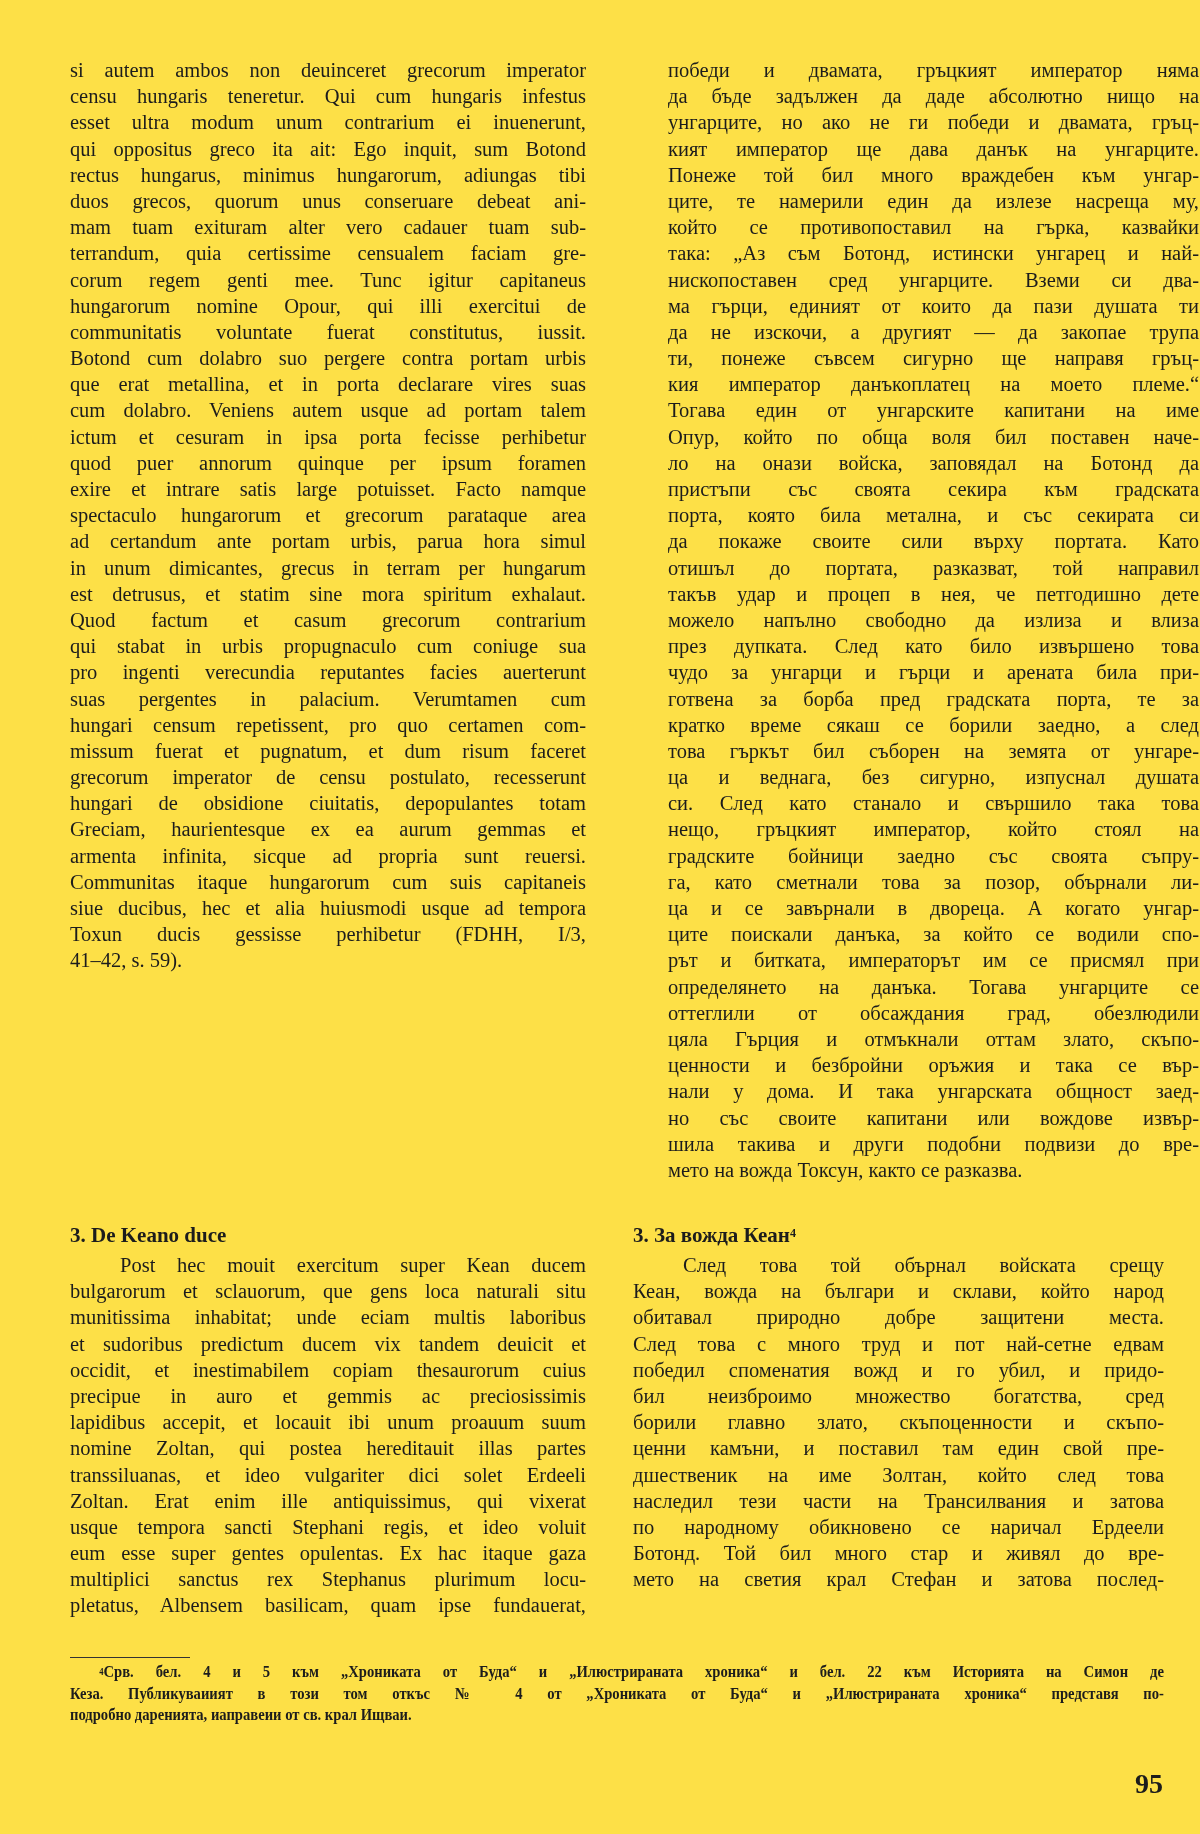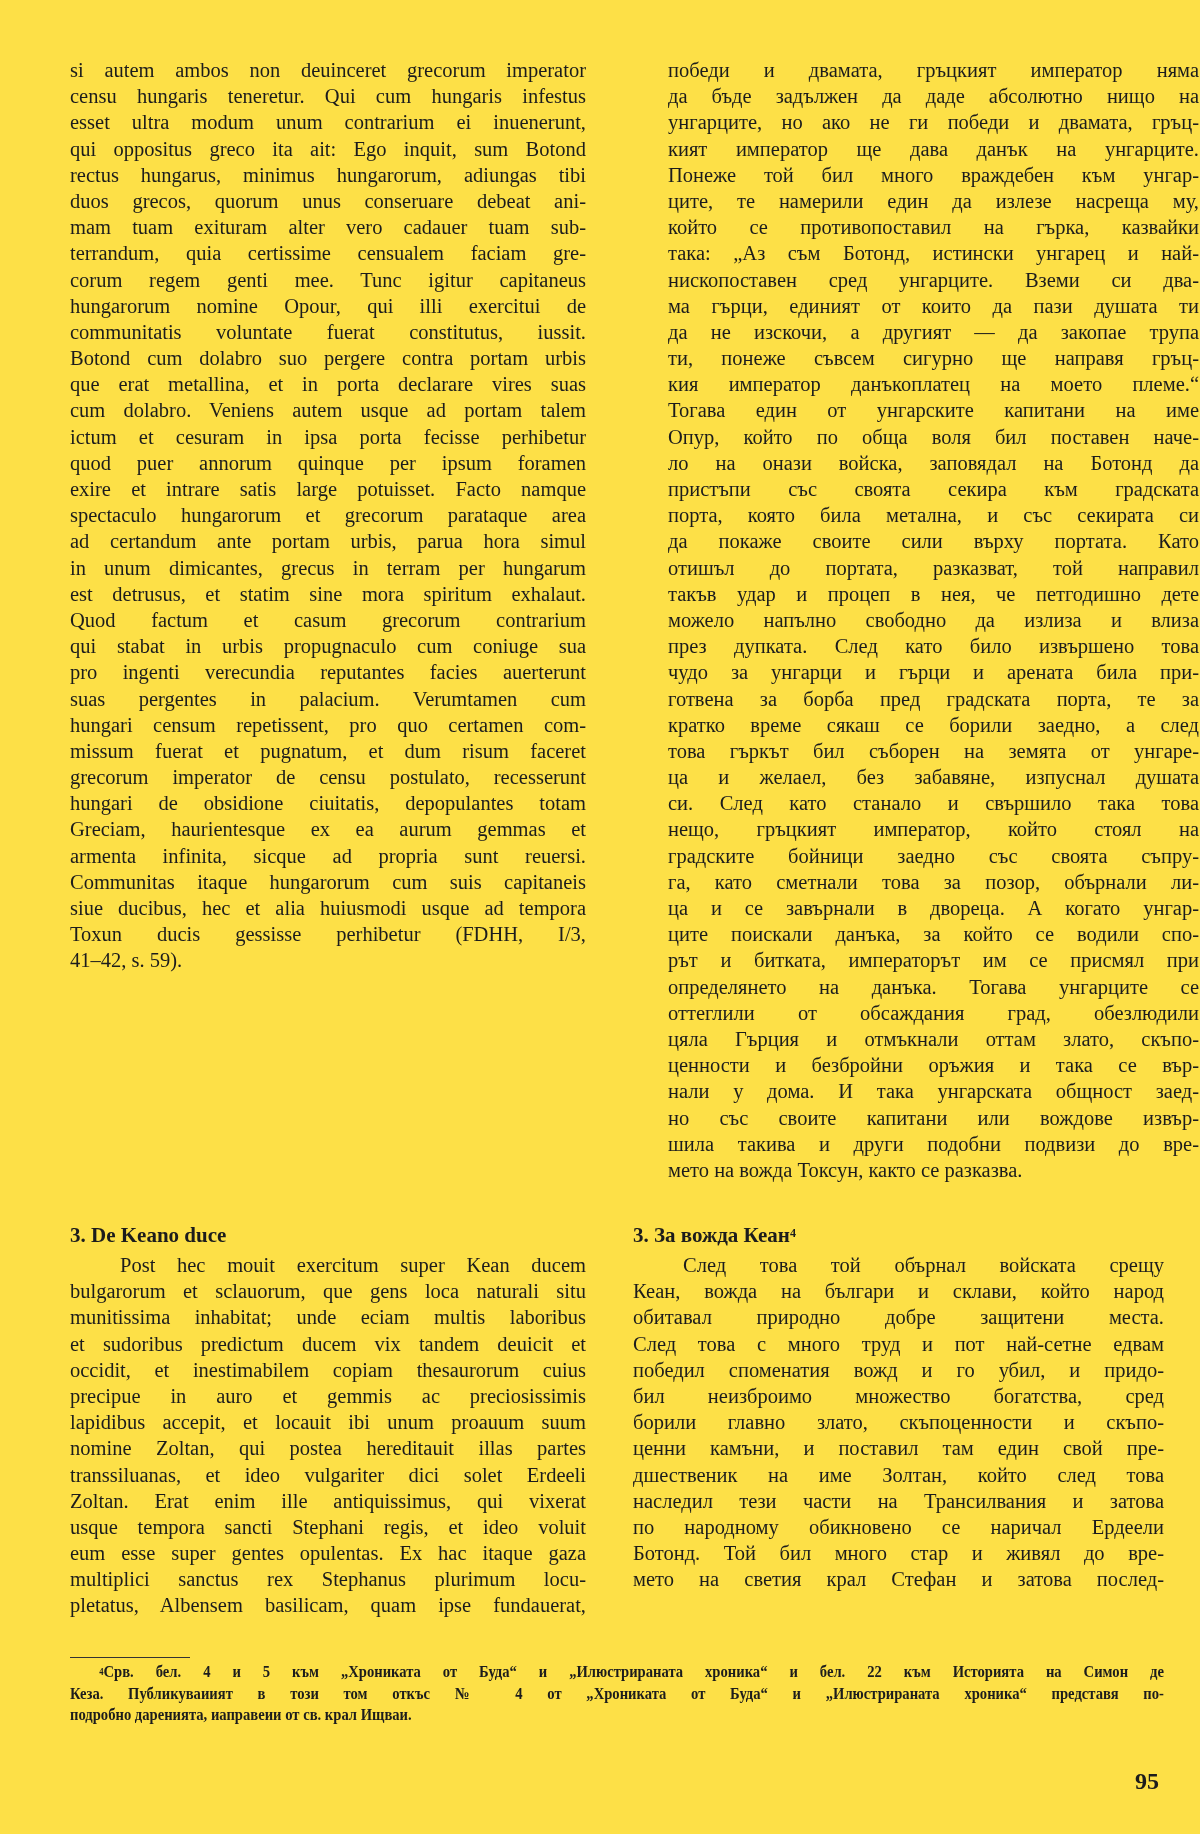--- a/index.html
+++ b/index.html
@@ -68,21 +68,21 @@
       transform: scaleX(0.86);
       transform-origin: left top;
       width: 1272px;
     }
     .footnote .line { height: 21.5px; }
     .footnote .line.first { padding-left: 34px; }
     .footnote sup { font-size: 10px; vertical-align: top; }
     .page-number {
       position: absolute;
       left: 1135px; top: 1768px;
-      font-size: 24px;
+      font-size: 28px;
       font-weight: bold;
     }
   </style>
 </head>
 <body>
 
 <div class="page">
 
   <div class="col col-left" id="left-col">
       <span class="line">si autem ambos non deuinceret grecorum imperator</span>
@@ -142,21 +142,21 @@
       <span class="line">порта, която била метална, и със секирата си</span>
       <span class="line">да покаже своите сили върху портата. Като</span>
       <span class="line">отишъл до портата, разказват, той направил</span>
       <span class="line">такъв удар и процеп в нея, че петгодишно дете</span>
       <span class="line">можело напълно свободно да излиза и влиза</span>
       <span class="line">през дупката. След като било извършено това</span>
       <span class="line">чудо за унгарци и гърци и арената била при-</span>
       <span class="line">готвена за борба пред градската порта, те за</span>
       <span class="line">кратко време сякаш се борили заедно, а след</span>
       <span class="line">това гъркът бил съборен на земята от унгаре-</span>
-      <span class="line">ца и желаел, без забавяне, изпуснал душата</span>
+      <span class="line">ца и веднага, без сигурно, изпуснал душата</span>
       <span class="line">си. След като станало и свършило така това</span>
       <span class="line">нещо, гръцкият император, който стоял на</span>
       <span class="line">градските бойници заедно със своята съпру-</span>
       <span class="line">га, като сметнали това за позор, обърнали ли-</span>
       <span class="line">ца и се завърнали в двореца. А когато унгар-</span>
       <span class="line">ците поискали данъка, за който се водили спо-</span>
       <span class="line">рът и битката, императорът им се присмял при</span>
       <span class="line">определянето на данъка. Тогава унгарците се</span>
       <span class="line">оттеглили от обсаждания град, обезлюдили</span>
       <span class="line">цяла Гърция и отмъкнали оттам злато, скъпо-</span>

